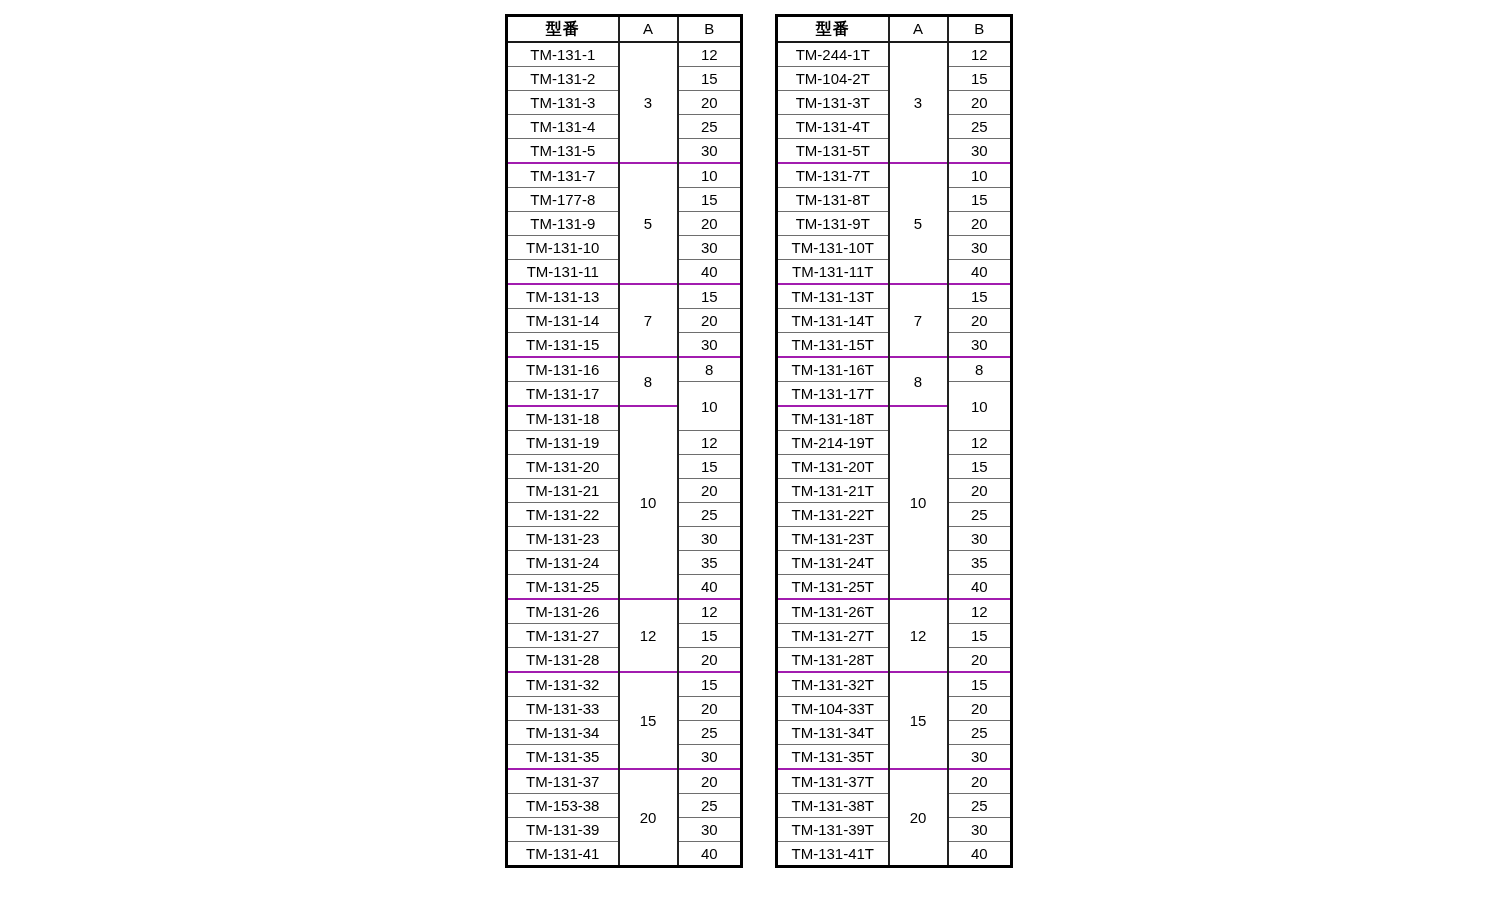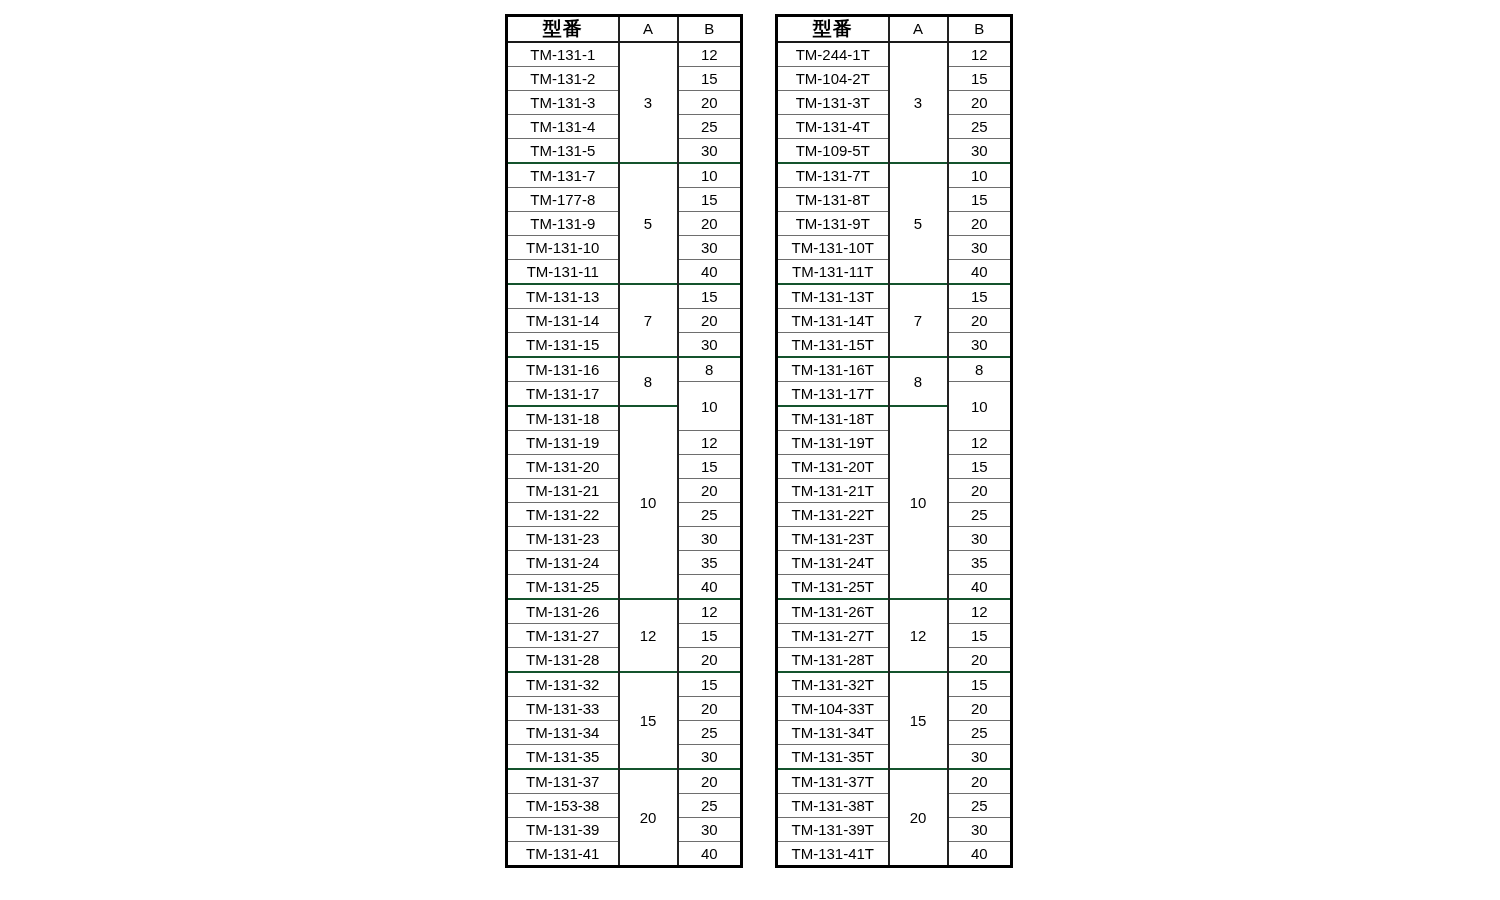--- a/index.html
+++ b/index.html
@@ -49,26 +49,26 @@
     border-right: 2px solid #222222;
   }
   table.spec-table { border: 3px solid #000000; }
   table.spec-table thead th {
     border-bottom: 2px solid #1a1a1a;
     height: 24px;
     line-height: 24px;
   }
   table.spec-table thead th.th-model {
     font-weight: bold;
-    font-size: 19px;
+    font-size: 16px;
     letter-spacing: 1px;
   }
   
   table.spec-table tr.group-start > td {
-    border-top: 2px solid #14532d;
+    border-top: 2px solid #a21caf;
   }
 </style>
 </head>
 <body>
 
 <div class="tables-wrap">
   <table class="spec-table">
       <colgroup>
         <col class="col-model">
         <col class="col-a">
@@ -252,21 +252,21 @@
         </tr>
         <tr>
           <td class="td-model">TM-131-3T</td>
           <td class="td-b">20</td>
         </tr>
         <tr>
           <td class="td-model">TM-131-4T</td>
           <td class="td-b">25</td>
         </tr>
         <tr>
-          <td class="td-model">TM-109-5T</td>
+          <td class="td-model">TM-131-5T</td>
           <td class="td-b">30</td>
         </tr>
         <tr class="group-start">
           <td class="td-model">TM-131-7T</td>
           <td class="td-a" rowspan="5">5</td>
           <td class="td-b">10</td>
         </tr>
         <tr>
           <td class="td-model">TM-131-8T</td>
           <td class="td-b">15</td>
@@ -303,21 +303,21 @@
         </tr>
         <tr>
           <td class="td-model">TM-131-17T</td>
           <td class="td-b" rowspan="2">10</td>
         </tr>
         <tr class="group-start">
           <td class="td-model">TM-131-18T</td>
           <td class="td-a" rowspan="8">10</td>
         </tr>
         <tr>
-          <td class="td-model">TM-131-19T</td>
+          <td class="td-model">TM-214-19T</td>
           <td class="td-b">12</td>
         </tr>
         <tr>
           <td class="td-model">TM-131-20T</td>
           <td class="td-b">15</td>
         </tr>
         <tr>
           <td class="td-model">TM-131-21T</td>
           <td class="td-b">20</td>
         </tr>

